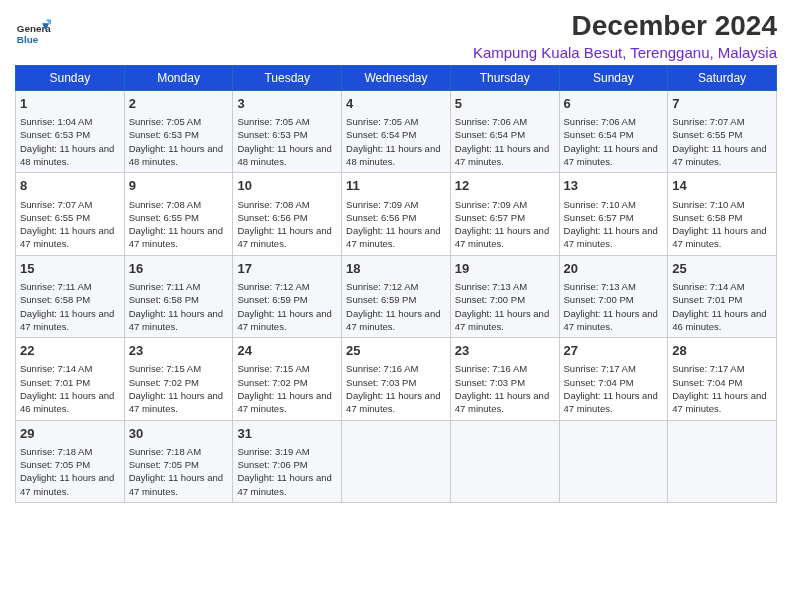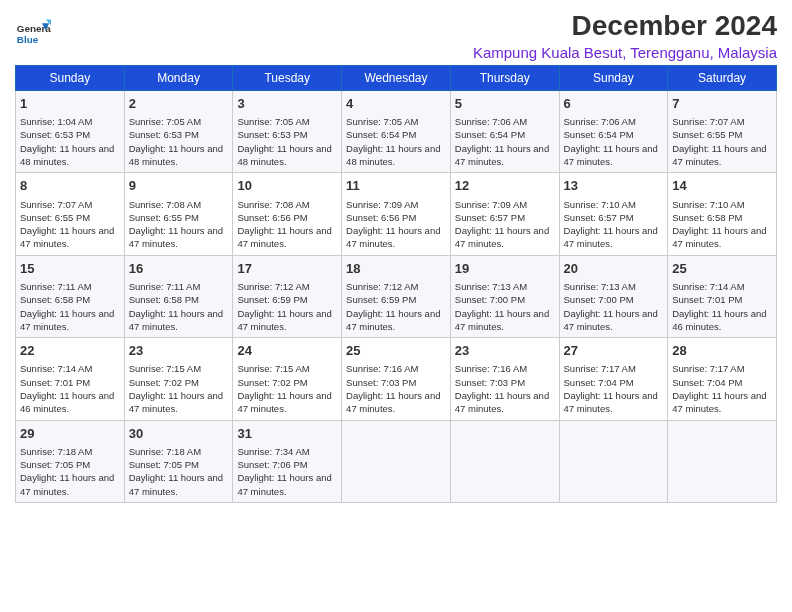--- a/index.html
+++ b/index.html
@@ -141,20 +141,20 @@
         <td><span class="day-num">23</span><span>Sunrise: 7:15 AM</span><br><span>Sunset: 7:02 PM</span><br><span>Daylight: 11 hours and 47 minutes.</span></td>
         <td><span class="day-num">24</span><span>Sunrise: 7:15 AM</span><br><span>Sunset: 7:02 PM</span><br><span>Daylight: 11 hours and 47 minutes.</span></td>
         <td><span class="day-num">25</span><span>Sunrise: 7:16 AM</span><br><span>Sunset: 7:03 PM</span><br><span>Daylight: 11 hours and 47 minutes.</span></td>
         <td><span class="day-num">23</span><span>Sunrise: 7:16 AM</span><br><span>Sunset: 7:03 PM</span><br><span>Daylight: 11 hours and 47 minutes.</span></td>
         <td><span class="day-num">27</span><span>Sunrise: 7:17 AM</span><br><span>Sunset: 7:04 PM</span><br><span>Daylight: 11 hours and 47 minutes.</span></td>
         <td><span class="day-num">28</span><span>Sunrise: 7:17 AM</span><br><span>Sunset: 7:04 PM</span><br><span>Daylight: 11 hours and 47 minutes.</span></td>
       </tr>
       <tr>
         <td><span class="day-num">29</span><span>Sunrise: 7:18 AM</span><br><span>Sunset: 7:05 PM</span><br><span>Daylight: 11 hours and 47 minutes.</span></td>
         <td><span class="day-num">30</span><span>Sunrise: 7:18 AM</span><br><span>Sunset: 7:05 PM</span><br><span>Daylight: 11 hours and 47 minutes.</span></td>
-        <td><span class="day-num">31</span><span>Sunrise: 7:34 AM</span><br><span>Sunset: 7:06 PM</span><br><span>Daylight: 11 hours and 47 minutes.</span></td>
+        <td><span class="day-num">31</span><span>Sunrise: 3:19 AM</span><br><span>Sunset: 7:06 PM</span><br><span>Daylight: 11 hours and 47 minutes.</span></td>
         <td class="empty-cell"></td>
         <td class="empty-cell"></td>
         <td class="empty-cell"></td>
         <td class="empty-cell"></td>
       </tr>
     </tbody>
 </table>
 
 </body></html>

